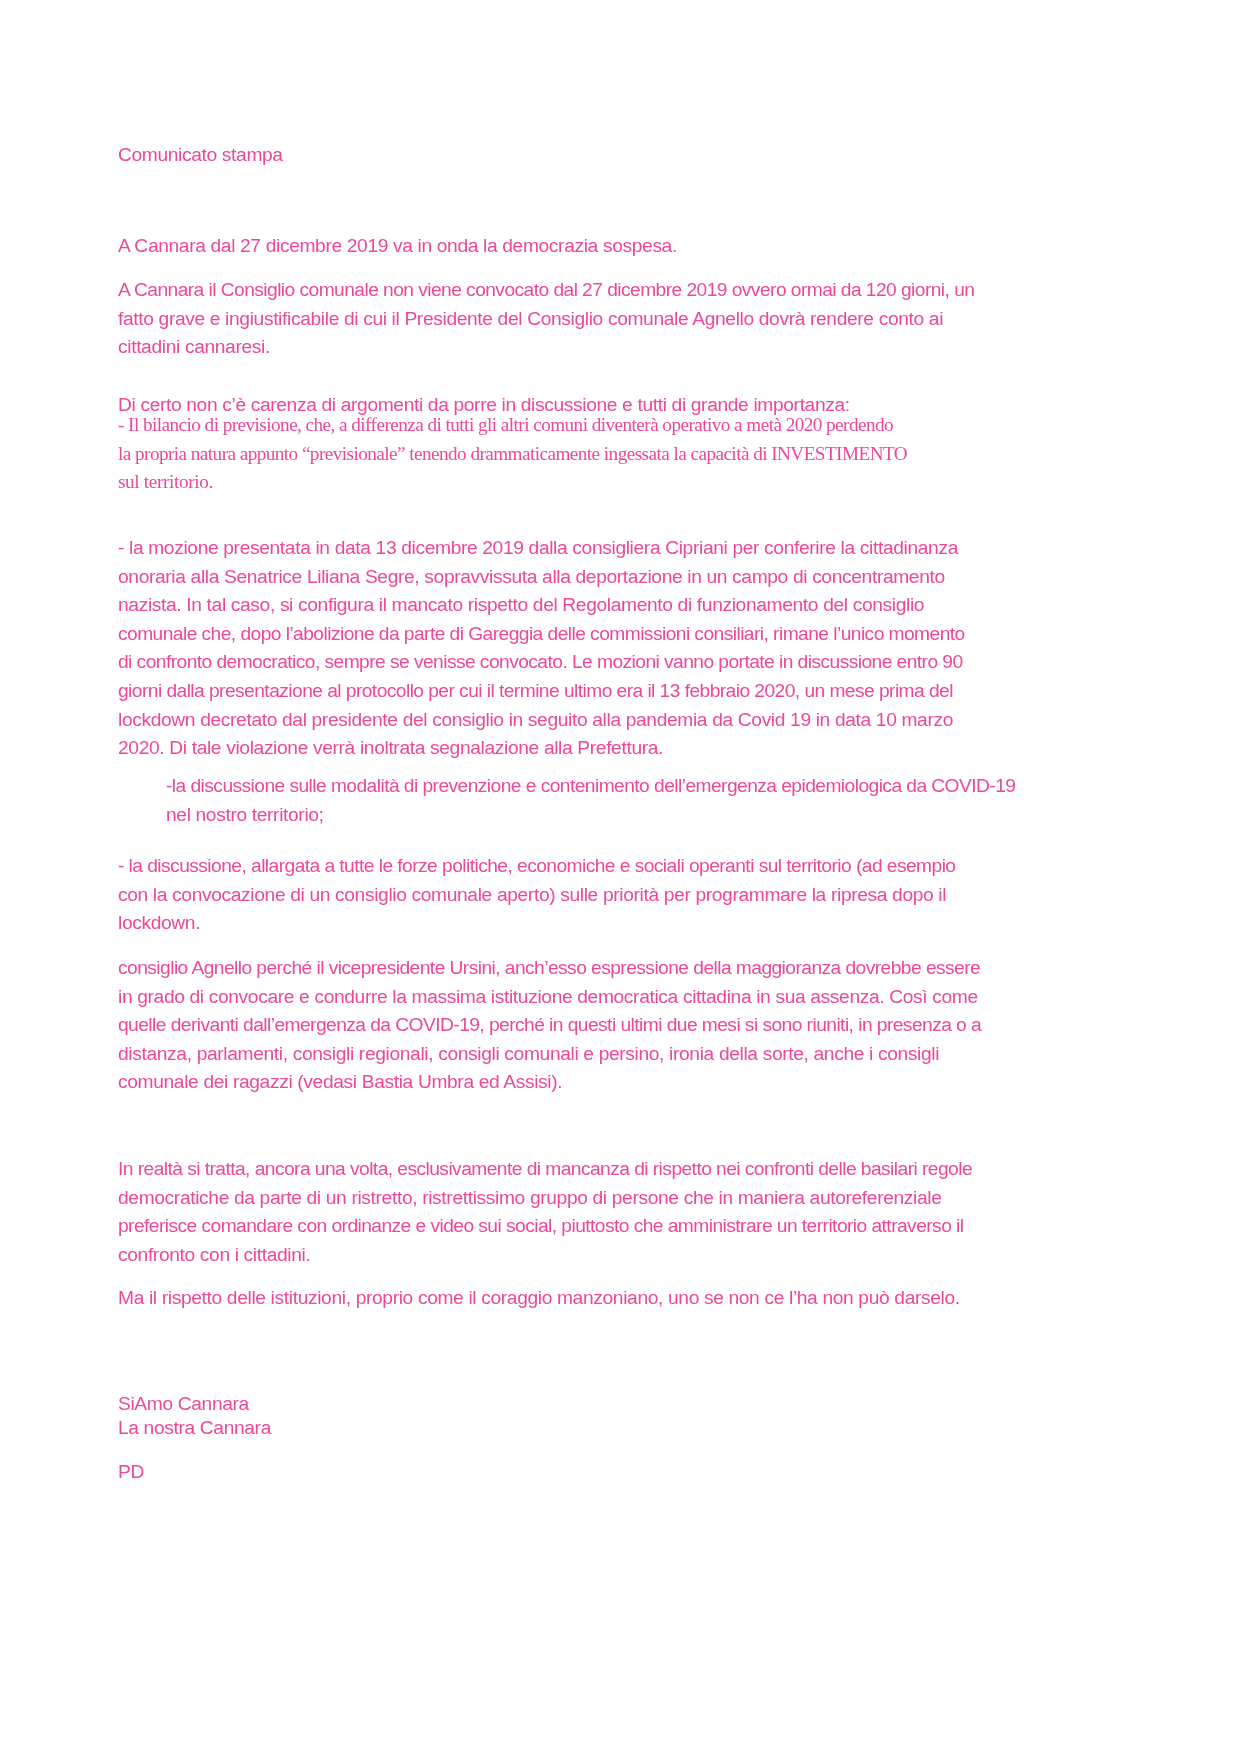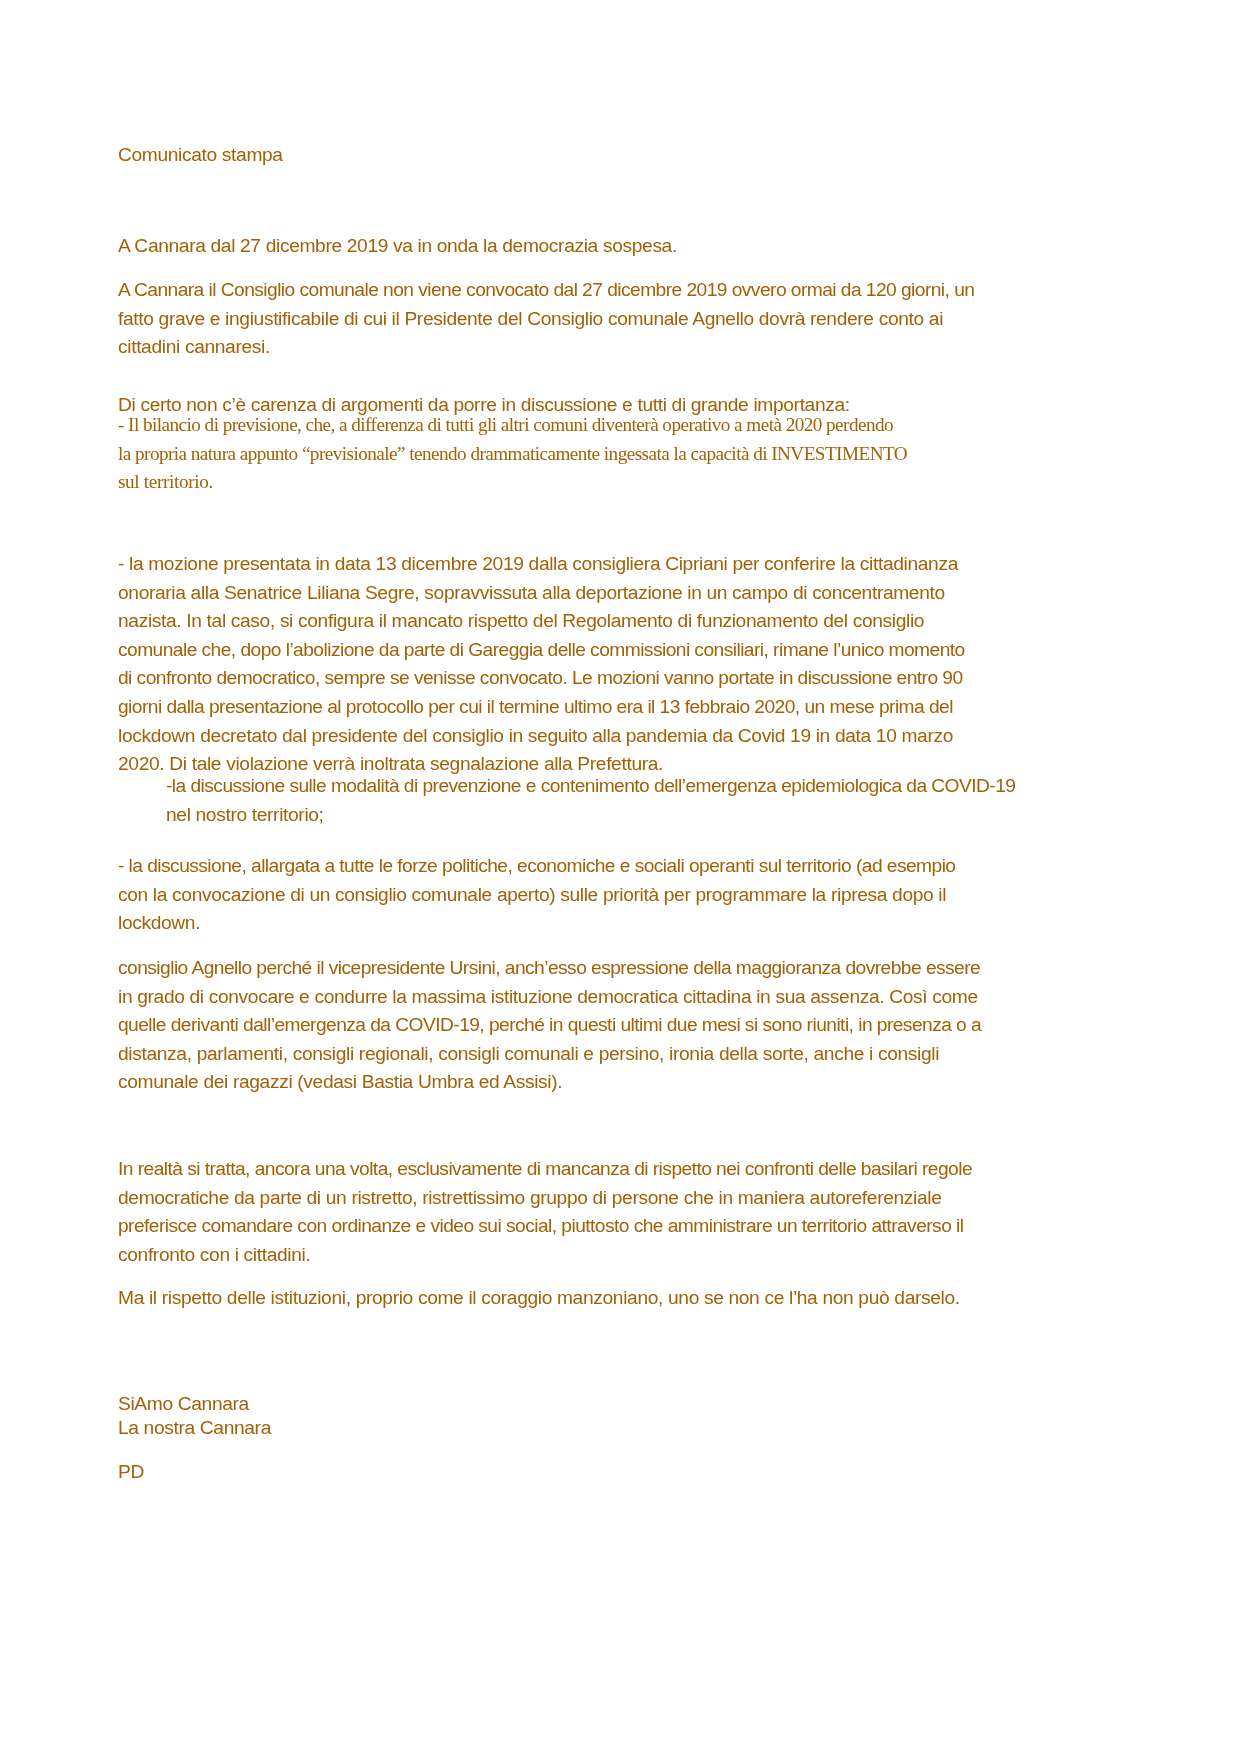--- a/index.html
+++ b/index.html
@@ -1,30 +1,30 @@
 <!DOCTYPE html>
 <html><head>
   <meta charset="utf-8">
   <style>
     html, body { margin: 0; padding: 0; background: #ffffff; }
     body { width: 1240px; height: 1755px; position: relative; overflow: hidden; }
     .page {
       position: absolute; left: 0; top: 0; width: 1240px; height: 1755px;
-      background: #ffffff; color: #a16207;
+      background: #ffffff; color: #ec4899;
       font-family: "Liberation Sans", sans-serif;
       font-size: 19.2px; letter-spacing: -0.35px;
     }
     .text-col { position: absolute; left: 118px; width: 1010px; }
     .line { white-space: nowrap; height: 28.6px; line-height: 28.6px; }
     .heading { top: 141px; }
     .b1 { top: 232px; }
     .b2 { top: 276px; }
     .b3 { top: 391px; }
     .b4 { top: 411px; font-family: Liberation Serif, serif; }
-    .b5 { top: 550px; }
+    .b5 { top: 534px; }
     .b6 { top: 772px; margin-left: 48px; }
     .b7 { top: 852px; }
     .b8 { top: 954px; }
     .b9 { top: 1155px; }
     .b10 { top: 1284px; }
     .s1 { top: 1370px; margin-top: 20px; }
     .s2 { top: 1414px; }
     .s3 { top: 1458px; }
     .narrow { letter-spacing: -0.55px; }
   </style>

